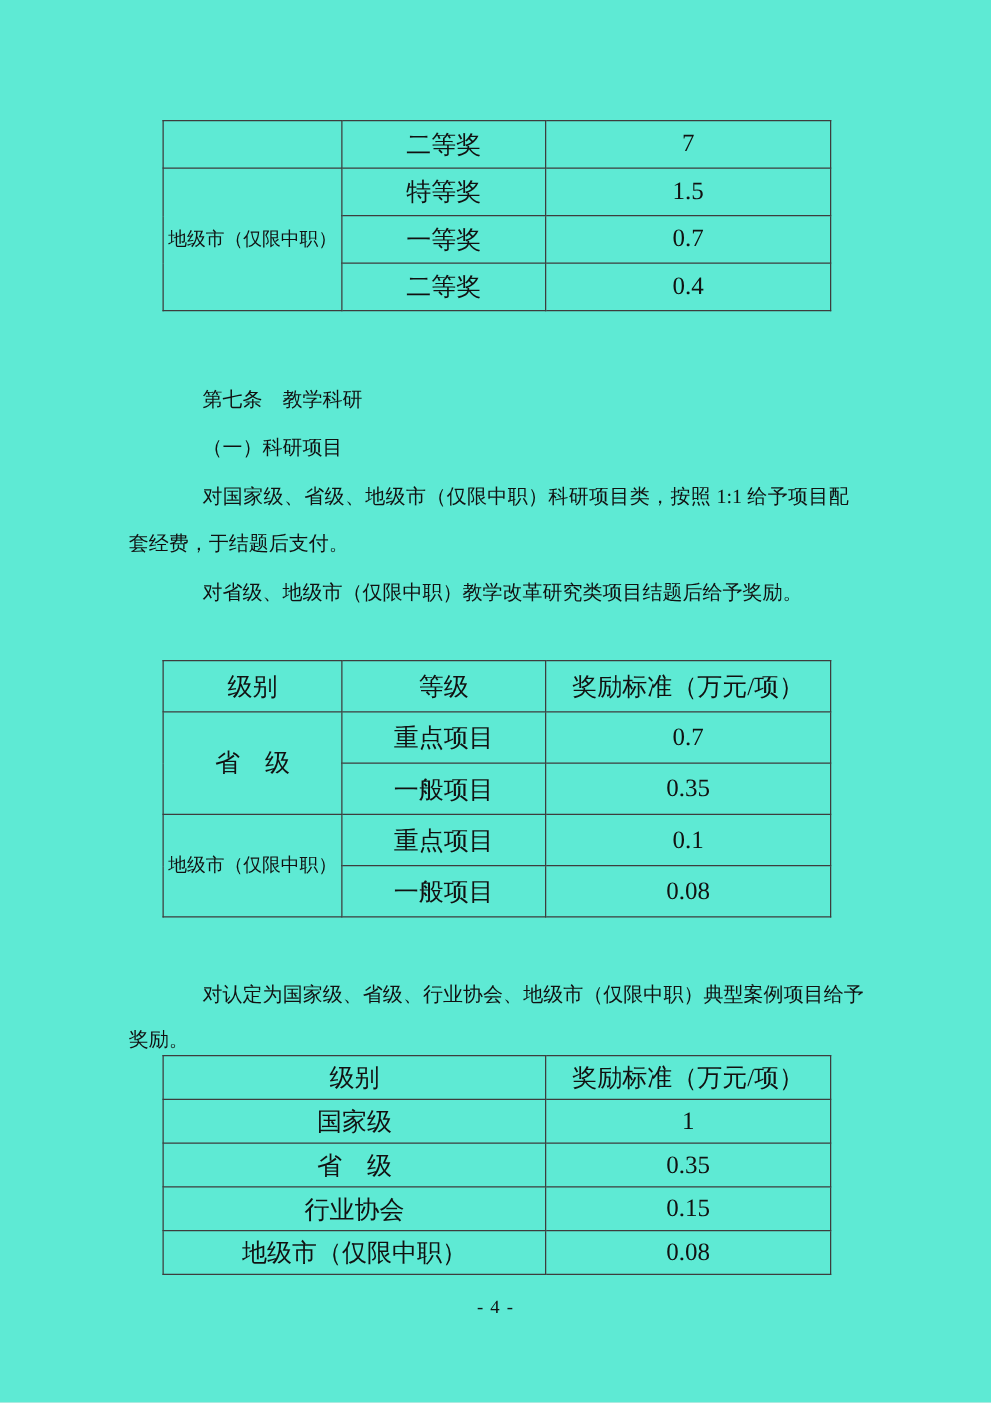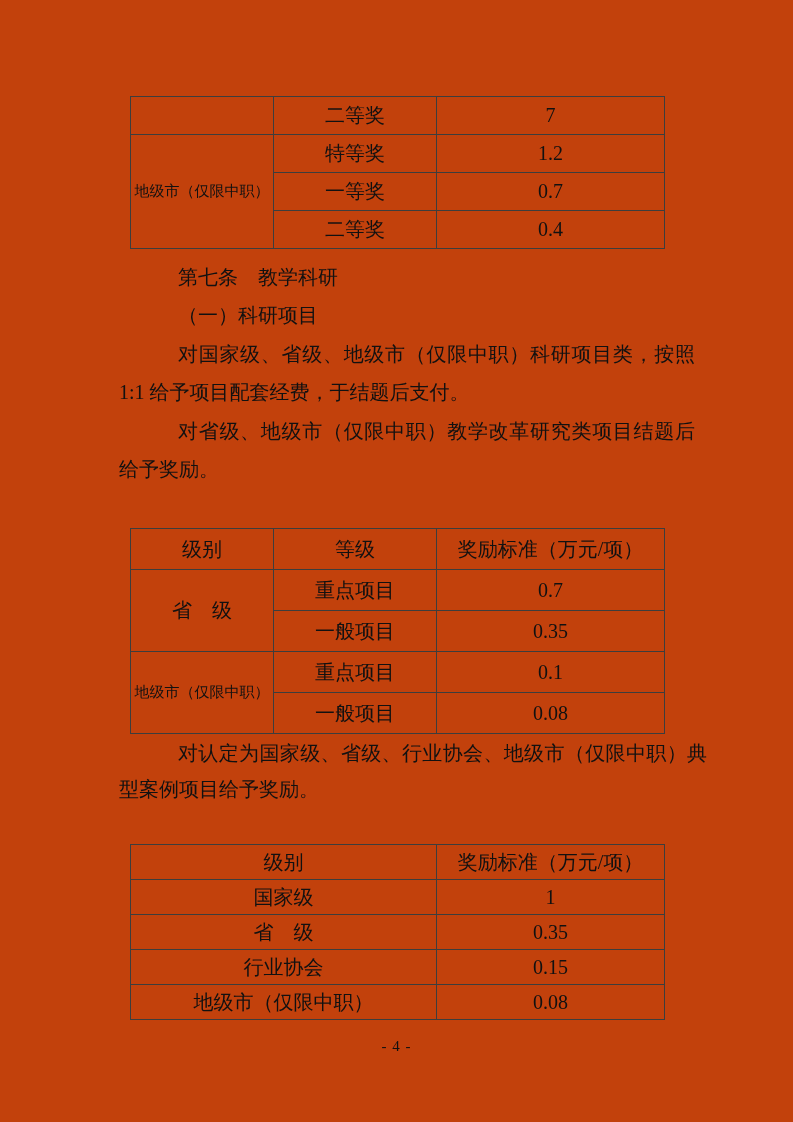--- a/index.html
+++ b/index.html
@@ -5,21 +5,21 @@
   html, body {
     margin: 0;
     padding: 0;
     background: #e9e9e9;
   }
   .page {
     position: relative;
     width: 793px;
     height: 1122px;
     margin: 0 auto;
-    background: #c2410c;
+    background: #5eead4;
     font-family: "Liberation Serif", "DejaVu Serif", serif;
     color: #111111;
     overflow: hidden;
   }
 
   
   table.doc-table {
     position: absolute;
     left: 130px;
     width: 534px;
@@ -49,23 +49,24 @@
   }
   .shrink {
     font-size: 15px;
     white-space: nowrap;
     letter-spacing: 0;
   }
 
   
   .textblock {
     position: absolute;
-    left: 119px;
-    font-size: 20px;
+    left: 103px;
+    font-size: 16px;
     text-align: justify;
+    margin-top: 44px;
   }
   .textblock p {
     margin: 0;
     text-indent: 59px;
     text-align: justify;
   }
   #block-article7 {
     top: 248px;
     width: 576px;
     padding-top: 10px;
@@ -102,21 +103,21 @@
       </colgroup>
     <tbody>
       <tr>
         <td></td>
         <td>二等奖</td>
         <td class="num">7</td>
       </tr>
       <tr>
         <td rowspan="3" class="shrink">地级市（仅限中职）</td>
         <td>特等奖</td>
-        <td class="num">1.2</td>
+        <td class="num">1.5</td>
       </tr>
       <tr>
         <td>一等奖</td>
         <td class="num">0.7</td>
       </tr>
       <tr>
         <td>二等奖</td>
         <td class="num">0.4</td>
       </tr>
     </tbody>

